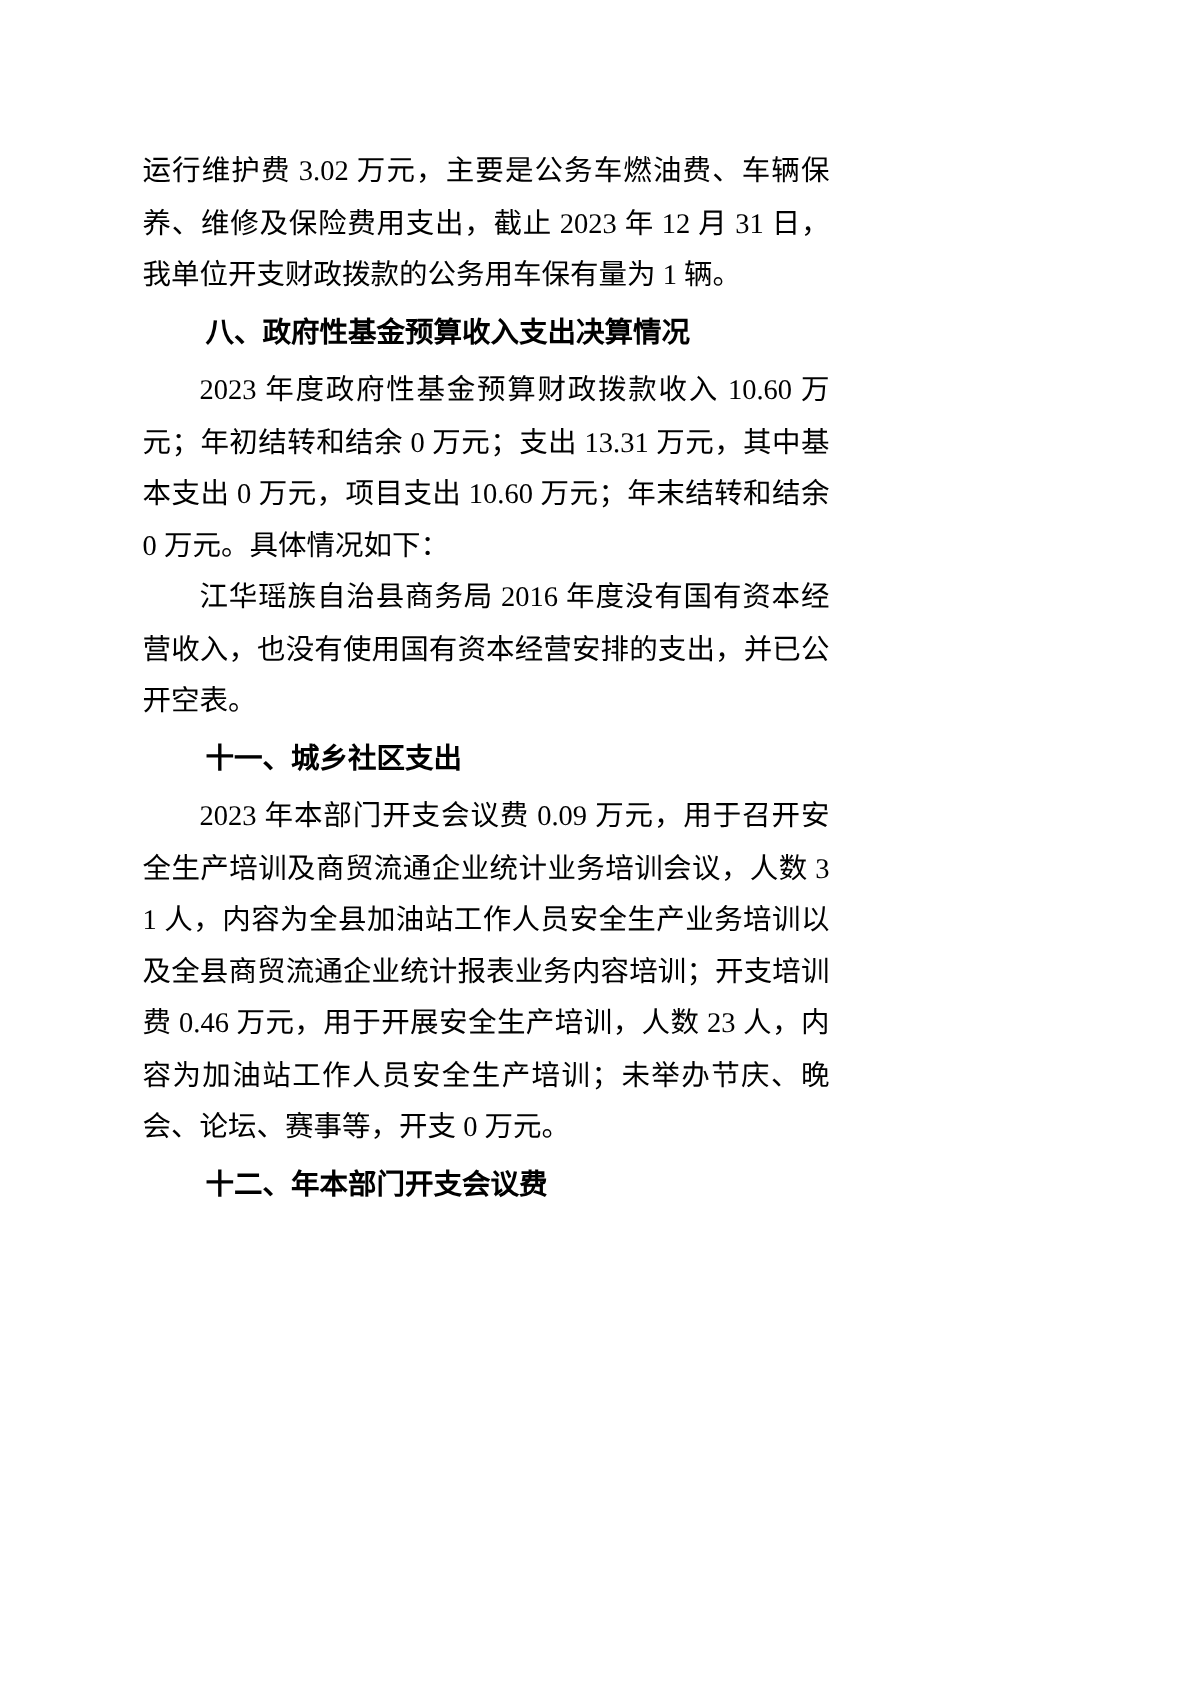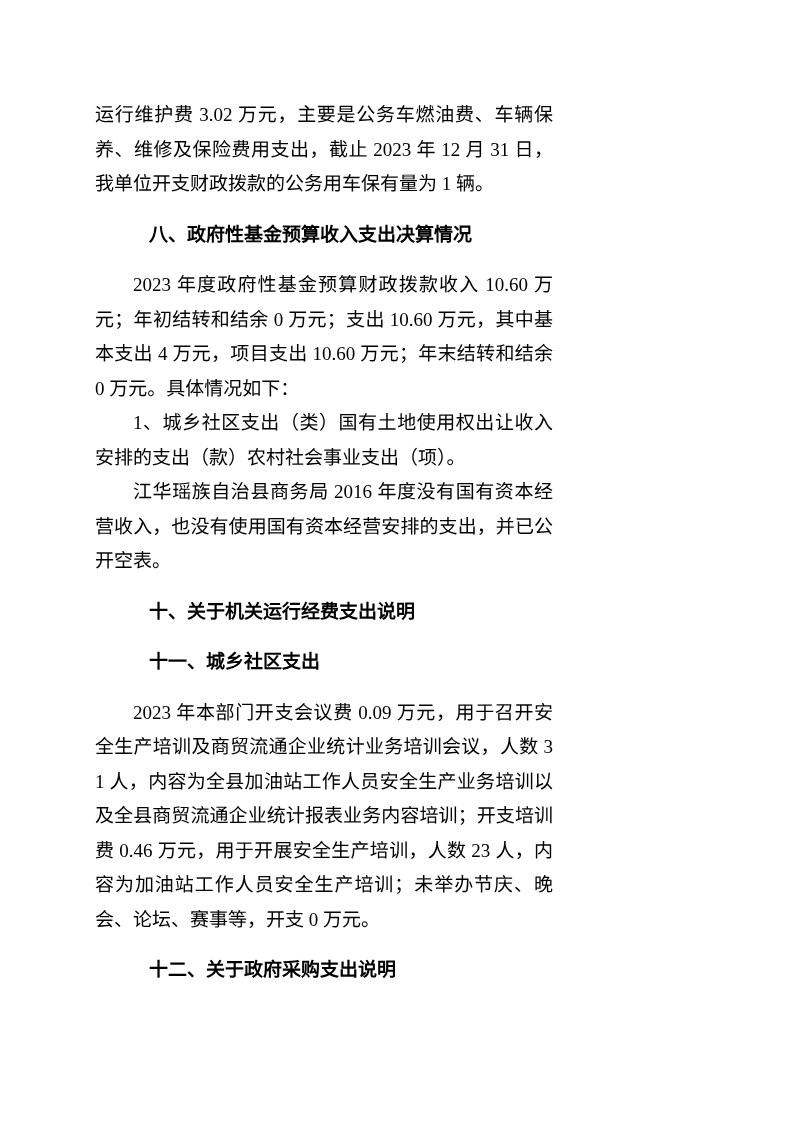--- a/index.html
+++ b/index.html
@@ -23,48 +23,46 @@
   .doc-paragraph {
     margin: 0;
     text-align: justify;
     text-indent: 2em;
     word-break: break-all;
   }
   .doc-paragraph.no-indent {
     text-indent: 0;
   }
   .doc-heading {
-    margin: 16px;
+    margin: 4px;
     text-indent: 2em;
     font-size: 19px;
     line-height: 34.5px;
     font-weight: bold;
     font-family: "Liberation Sans", "DejaVu Sans", sans-serif;
     text-align: left;
   }
 </style>
 </head>
 <body>
 
 <div class="page">
 
   <p class="doc-paragraph no-indent">运行维护费 3.02 万元，主要是公务车燃油费、车辆保养、维修及保险费用支出，截止 2023 年 12 月 31 日，我单位开支财政拨款的公务用车保有量为 1 辆。</p>
 
   <h3 class="doc-heading">八、政府性基金预算收入支出决算情况</h3>
 
-  <p class="doc-paragraph">2023 年度政府性基金预算财政拨款收入 10.60 万元；年初结转和结余 0 万元；支出 10.60 万元，其中基本支出 4 万元，项目支出 10.60 万元；年末结转和结余 0 万元。具体情况如下：</p>
+  <p class="doc-paragraph">2023 年度政府性基金预算财政拨款收入 10.60 万元；年初结转和结余 0 万元；支出 13.31 万元，其中基本支出 0 万元，项目支出 10.60 万元；年末结转和结余 0 万元。具体情况如下：</p>
 
-  <p class="doc-paragraph">1、城乡社区支出（类）国有土地使用权出让收入安排的支出（款）农村社会事业支出（项）。</p>
 
 
 
   <p class="doc-paragraph">江华瑶族自治县商务局 2016 年度没有国有资本经营收入，也没有使用国有资本经营安排的支出，并已公开空表。</p>
 
-  <h3 class="doc-heading">十、关于机关运行经费支出说明</h3>
 
 
   <h3 class="doc-heading">十一、城乡社区支出</h3>
 
   <p class="doc-paragraph">2023 年本部门开支会议费 0.09 万元，用于召开安全生产培训及商贸流通企业统计业务培训会议，人数 31 人，内容为全县加油站工作人员安全生产业务培训以及全县商贸流通企业统计报表业务内容培训；开支培训费 0.46 万元，用于开展安全生产培训，人数 23 人，内容为加油站工作人员安全生产培训；未举办节庆、晚会、论坛、赛事等，开支 0 万元。</p>
 
-  <h3 class="doc-heading">十二、关于政府采购支出说明</h3>
+  <h3 class="doc-heading">十二、年本部门开支会议费</h3>
 
 </div>
 
 </body></html>

